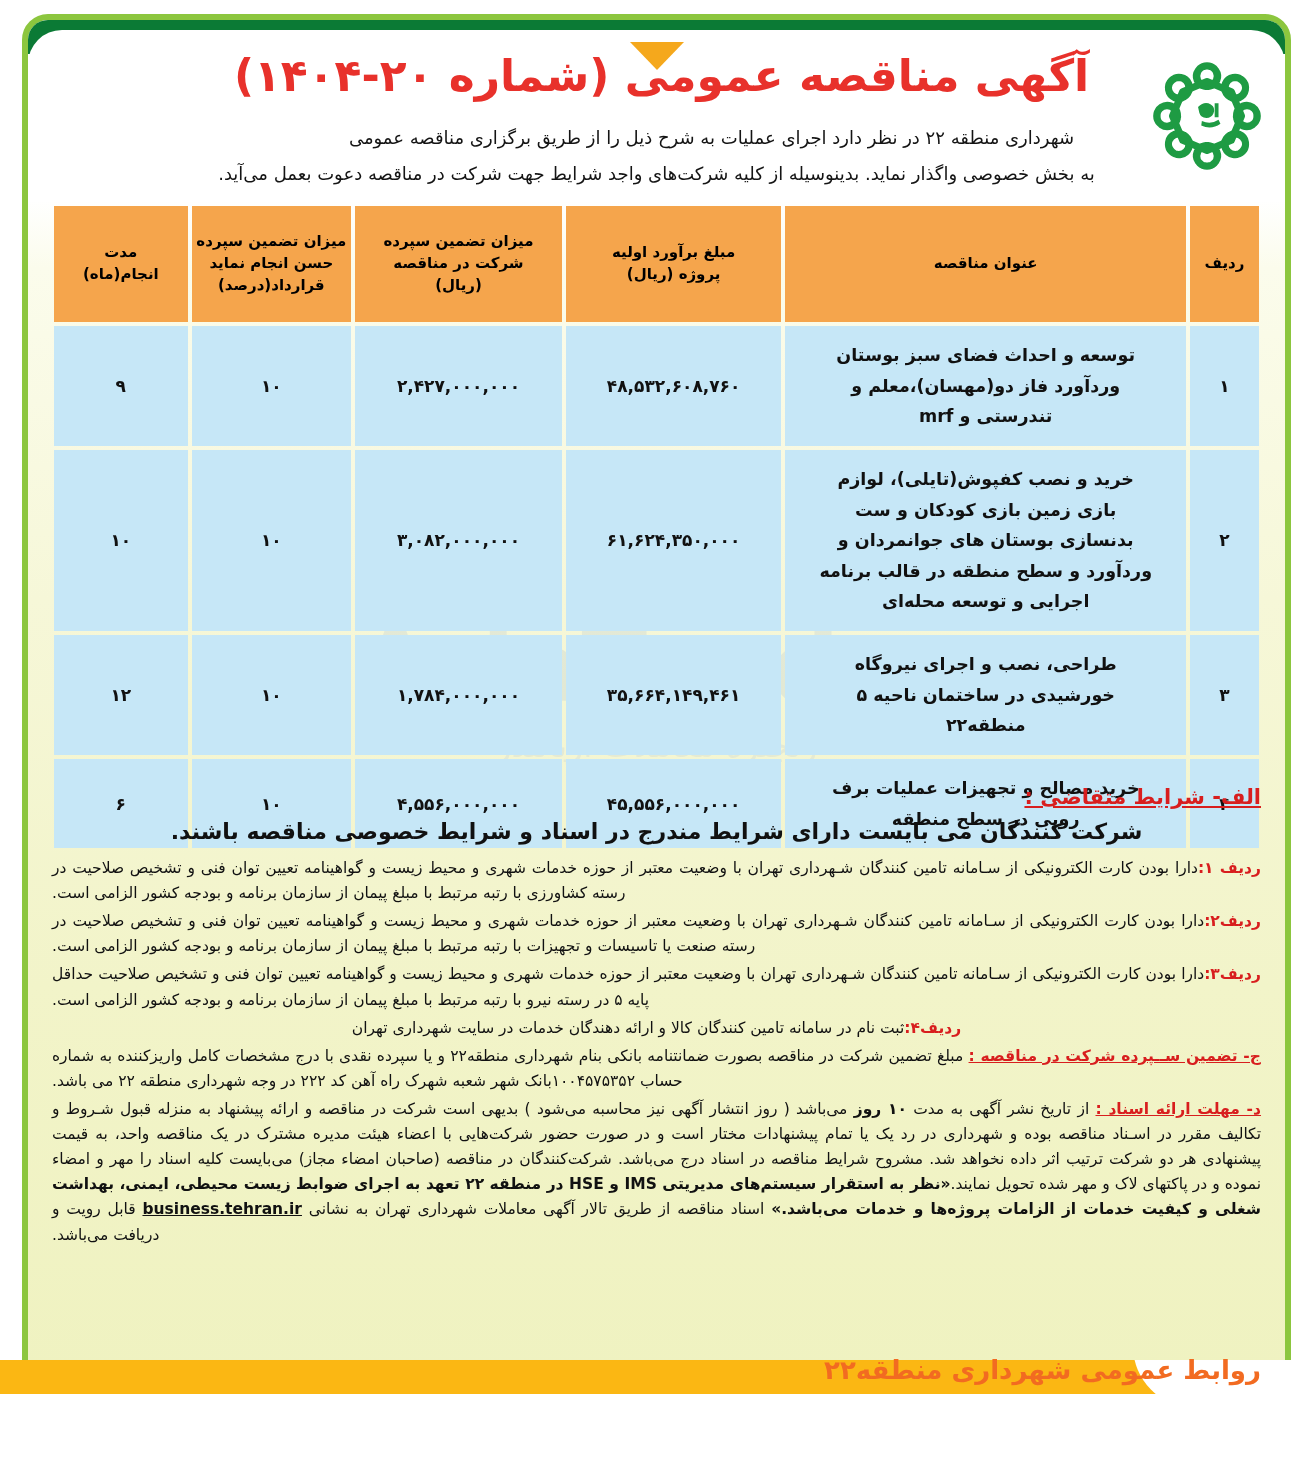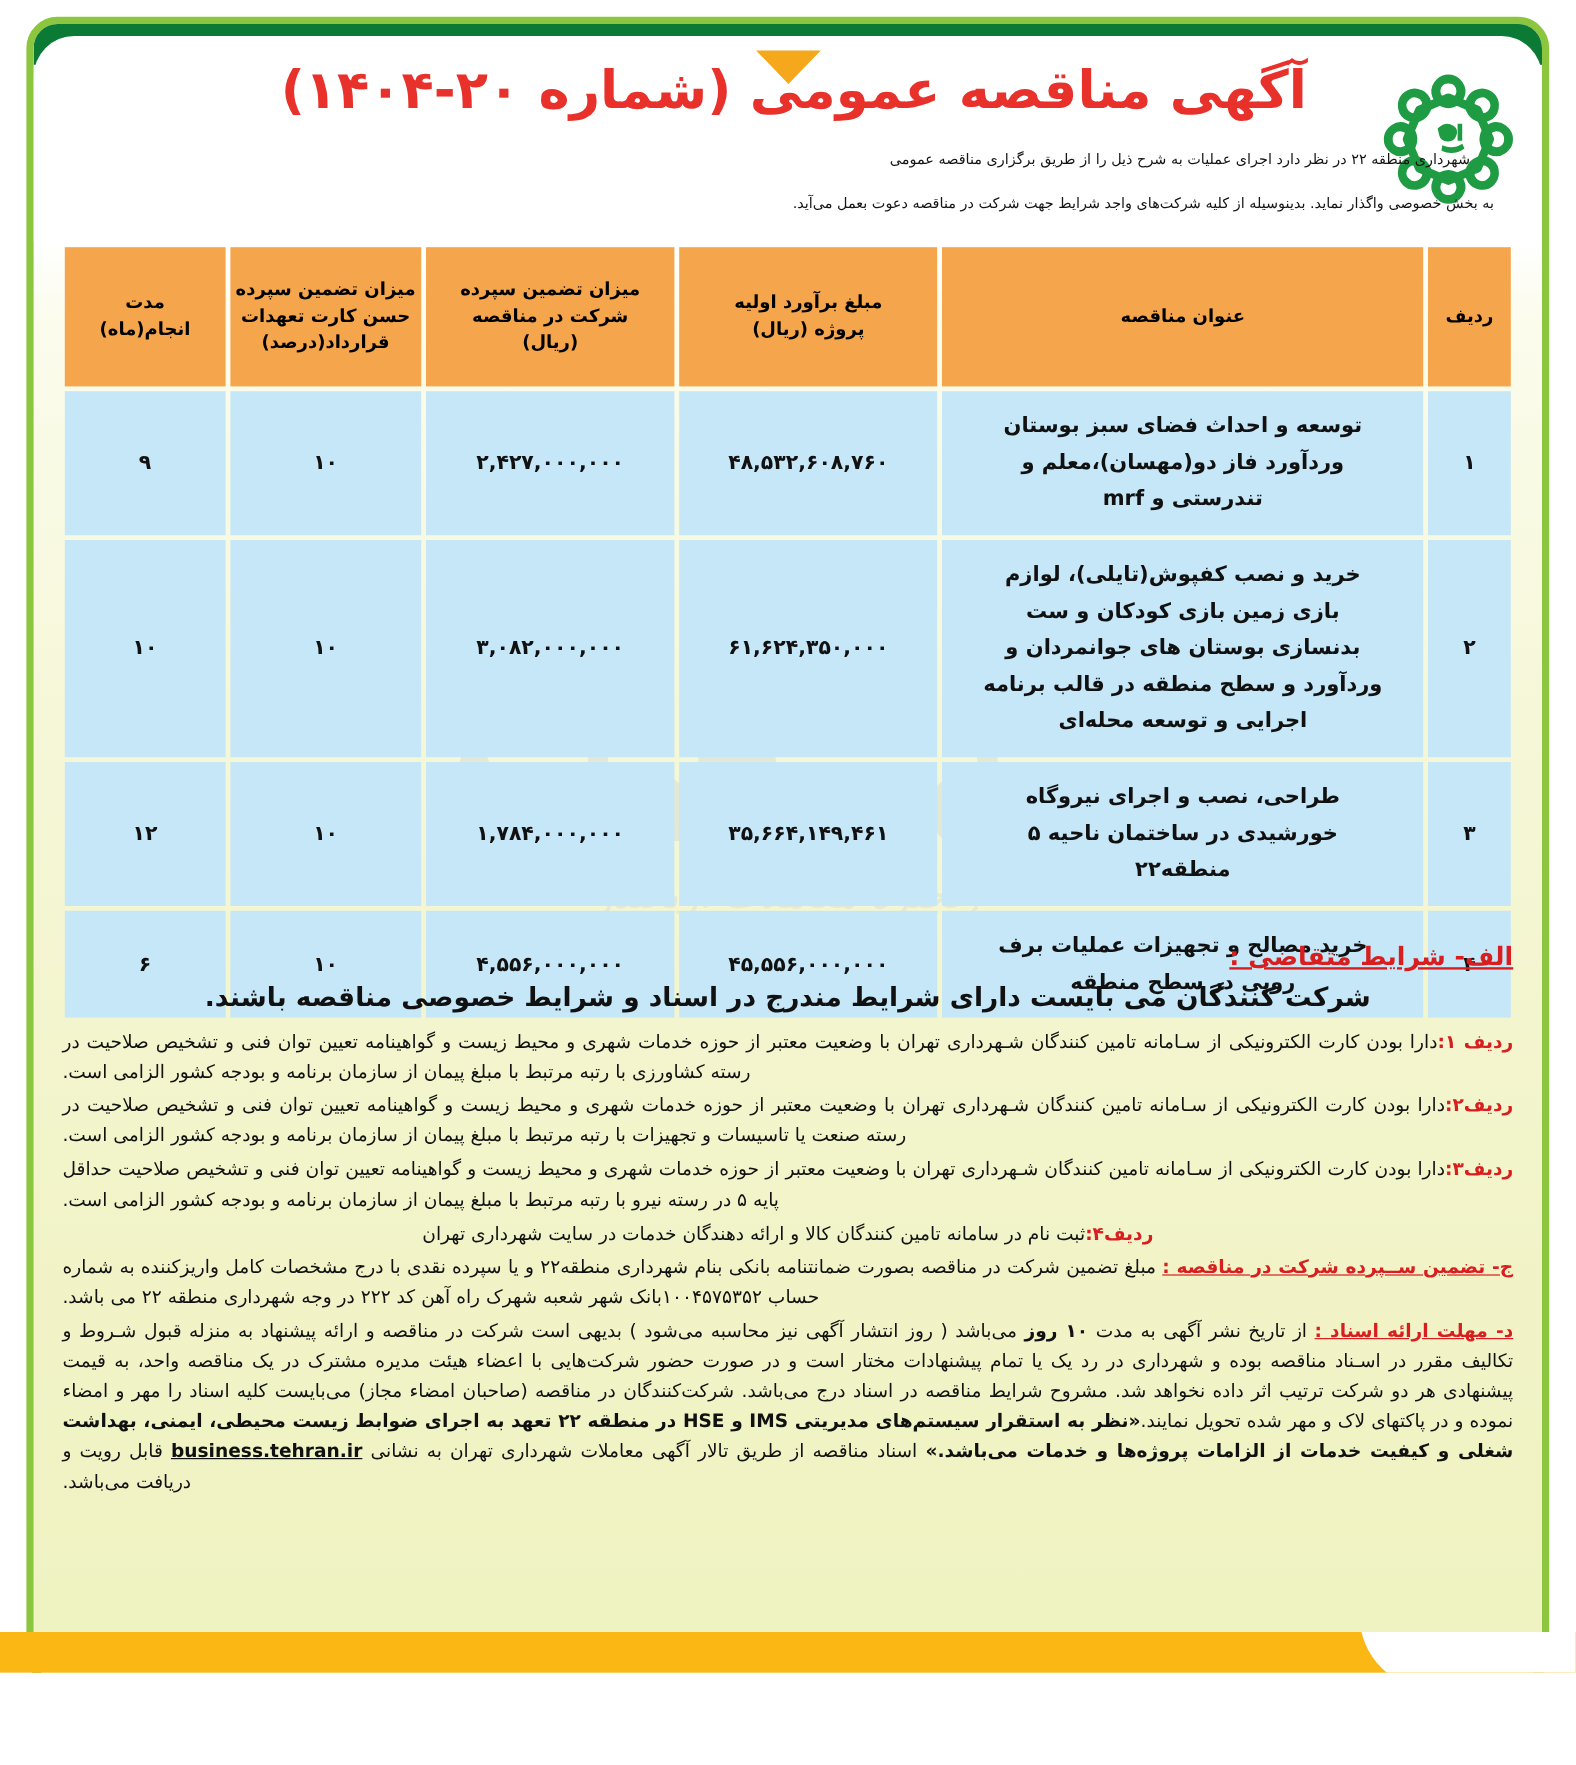--- a/index.html
+++ b/index.html
@@ -104,23 +104,23 @@
     font-weight: bold;
     letter-spacing: -0.5px;
     line-height: 1.1;
     white-space: nowrap;
     direction: rtl;
   }
   .sub-line {
     position: absolute;
     right: 60px;
     left: 170px;
-    text-align: right;
+    text-align: center;
     color: #141414;
-    font-size: 12px;
+    font-size: 18px;
     line-height: 1.6;
     direction: rtl;
   }
   .sub-line-1 { top: 94px; }
   .sub-line-2 { top: 130px; left: 40px; right: 40px; }
 
   
   .tbl-wrap {
     position: absolute;
     left: 22px;
@@ -373,21 +373,21 @@
               <span>مبلغ برآورد اولیه</span><br>
               <span>پروژه (ریال)</span>
             </th>
             <th>
               <span>میزان تضمین سپرده</span><br>
               <span>شرکت در مناقصه</span><br>
               <span>(ریال)</span>
             </th>
             <th>
               <span>میزان تضمین سپرده</span><br>
-              <span>حسن کارت تعهدات</span><br>
+              <span>حسن انجام نماید</span><br>
               <span>قرارداد(درصد)</span>
             </th>
             <th>
               <span>مدت</span><br>
               <span>انجام(ماه)</span>
             </th>
           </tr>
         </thead>
         <tbody>
           <tr>
@@ -460,20 +460,21 @@
         <span class="lbl-u">د- مهلت ارائه اسناد :</span>
         <span>از تاریخ نشر آگهی به مدت</span>
         <span class="bold">۱۰ روز</span>
         <span>می‌باشد ( روز انتشار آگهی نیز محاسبه می‌شود ) بدیهی است شرکت در مناقصه و ارائه پیشنهاد به منزله قبول شـروط و تکالیف مقرر در اسـناد مناقصه بوده و شهرداری در رد یک یا تمام پیشنهادات مختار است و در صورت حضور شرکت‌هایی با اعضاء هیئت مدیره مشترک در یک مناقصه واحد، به قیمت پیشنهادی هر دو شرکت ترتیب اثر داده نخواهد شد. مشروح شرایط مناقصه در اسناد درج می‌باشد. شرکت‌کنندگان در مناقصه (صاحبان امضاء مجاز) می‌بایست کلیه اسناد را مهر و امضاء نموده و در پاکتهای لاک و مهر شده تحویل نمایند.</span><span class="bold">«نظر به استقرار سیستم‌های مدیریتی IMS و HSE در منطقه ۲۲ تعهد به اجرای ضوابط زیست محیطی، ایمنی، بهداشت شغلی و کیفیت خدمات از الزامات پروژه‌ها و خدمات می‌باشد.»</span>
         <span>اسناد مناقصه از طریق تالار آگهی معاملات شهرداری تهران به نشانی</span>
         <a class="link" href="#">business.tehran.ir</a>
         <span>قابل رویت و دریافت می‌باشد.</span>
       </p>
     </div>
 
+    <div class="footer-line">روابط عمومی شهرداری منطقه۲۲</div>
 
   </div>
 
   <div class="bottom-strip">
     <div class="notch"></div>
   </div>
 
 </div>
 
 </body></html>

